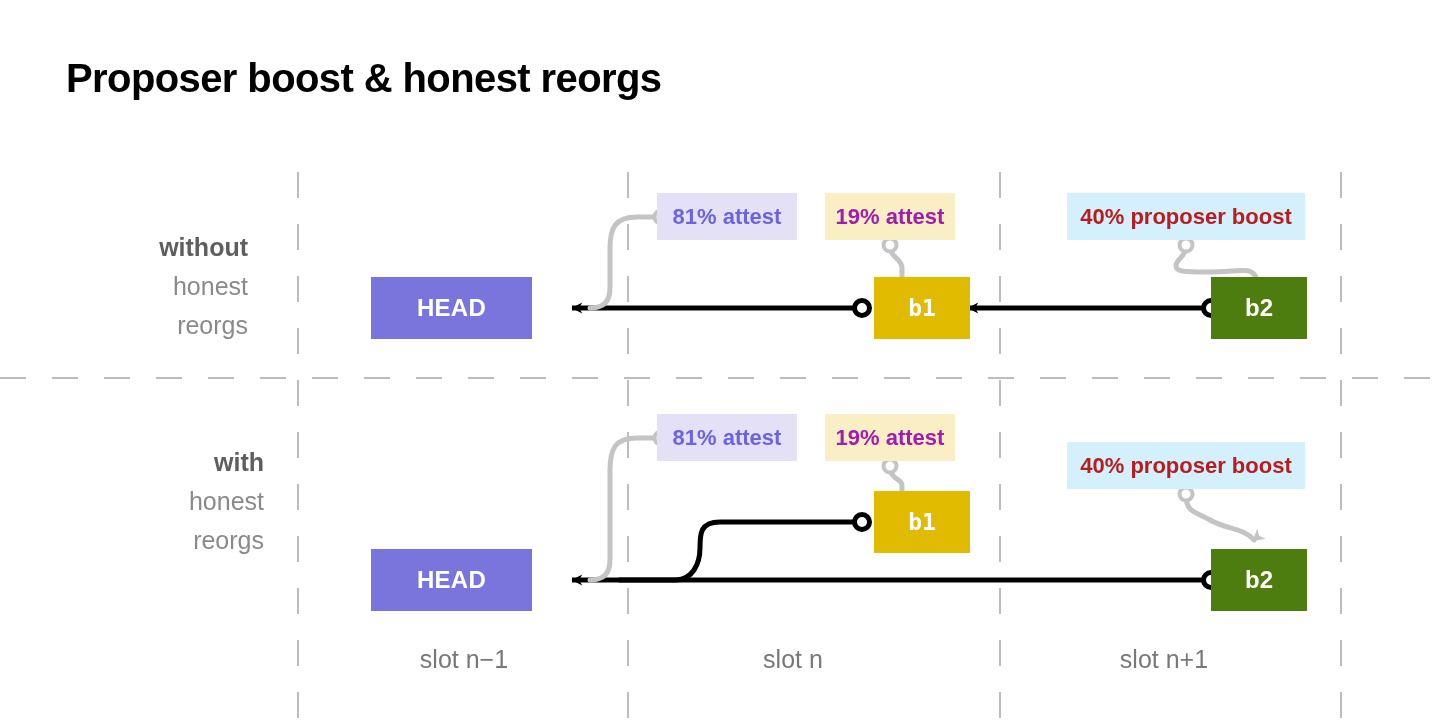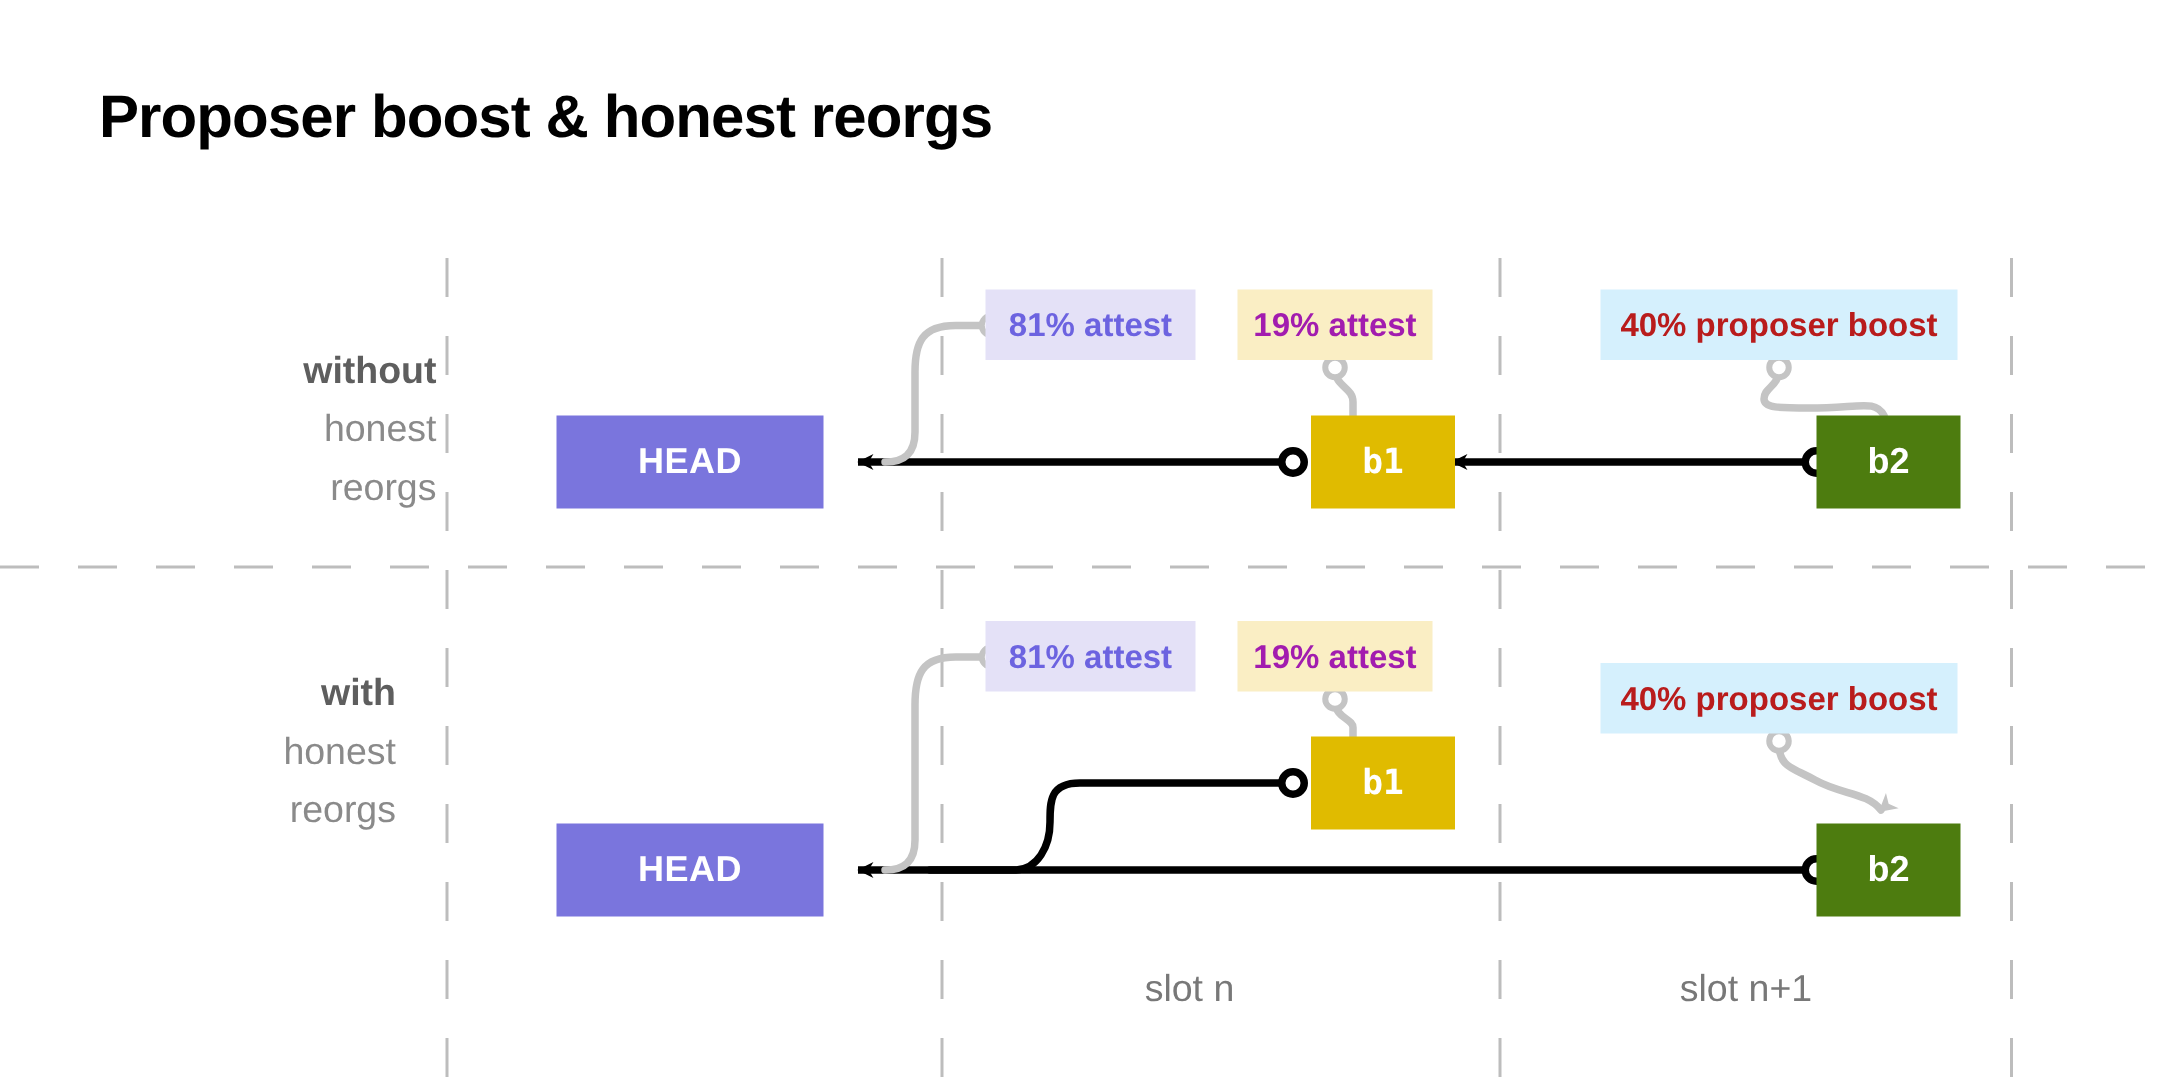--- a/index.html
+++ b/index.html
@@ -24,32 +24,32 @@
   #art{position:absolute;left:0;top:0;width:1456px;height:728px;}
 
   
   .row-caption{
     position:absolute;text-align:right;
     font-size:25px;line-height:39px;color:#787878;
     white-space:nowrap;
   }
   .row-caption .lead{font-weight:700;color:#5e5e5e;display:block;}
   .row-caption .rest{font-weight:400;color:#8a8a8a;display:block;}
-  #caption-without{left:0px;top:228px;width:248px;margin-left:43px;}
+  #caption-without{left:0px;top:228px;width:248px;}
   #caption-with{left:16px;top:443px;width:248px;}
 
   
   .block{
     position:absolute;
     display:flex;align-items:center;justify-content:center;
     color:#ffffff;
     box-sizing:border-box;
   }
   .block.head{
-    width:178px;height:62px;
+    width:161px;height:62px;
     background:#7a75dd;
     font-size:24px;font-weight:700;letter-spacing:0.3px;
   }
   .block.b1{
     width:96px;height:62px;
     background:#e0bb00;
     font-family:"DejaVu Sans Mono","Liberation Mono",monospace;
     font-size:23px;font-weight:700;margin-left:12px;
   }
   .block.b2{
@@ -198,16 +198,17 @@
   <div class="badge boost40" id="badge-boost-top">40% proposer boost</div>
 
   <div class="block head" id="head-bot">HEAD</div>
   <div class="block b1" id="b1-bot">b1</div>
   <div class="block b2" id="b2-bot">b2</div>
 
   <div class="badge attest81" id="badge-81-bot">81% attest</div>
   <div class="badge attest19" id="badge-19-bot">19% attest</div>
   <div class="badge boost40" id="badge-boost-bot">40% proposer boost</div>
 
+  <div class="slot-label" id="slot-prev">slot n−1</div>
   <div class="slot-label" id="slot-n">slot n</div>
   <div class="slot-label" id="slot-next">slot n+1</div>
 
 </div>
 
 </body></html>

